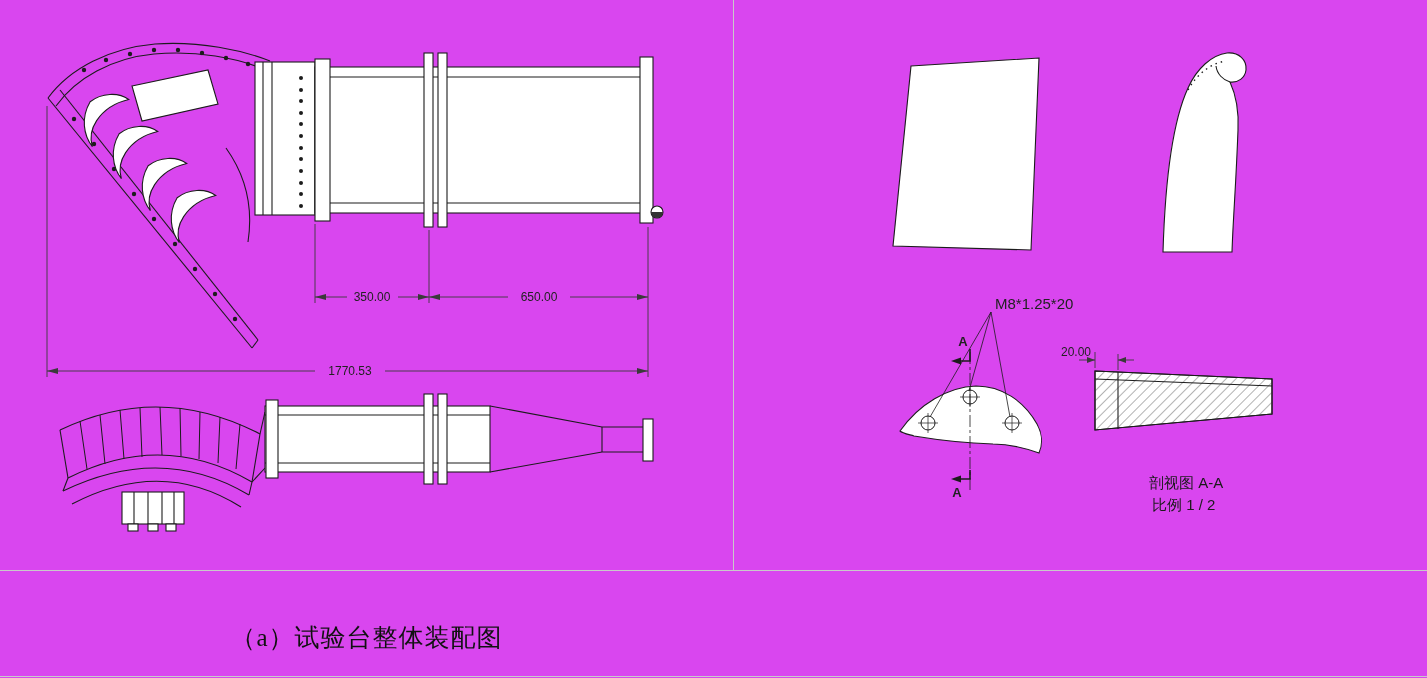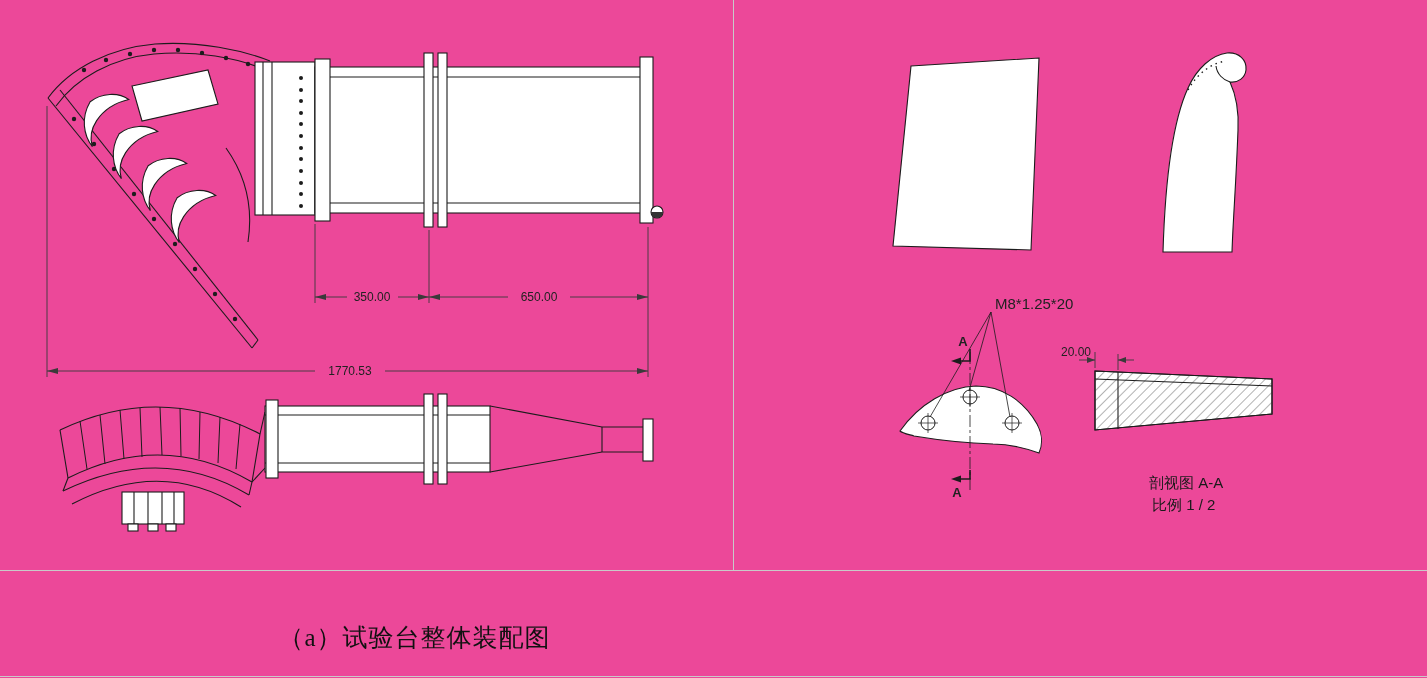--- a/index.html
+++ b/index.html
@@ -1,27 +1,27 @@
 <!DOCTYPE html>
 <html><head>
 <meta charset="utf-8">
 <style>
   html,body{margin:0;padding:0;background:#ffffff;}
   #stage{
-    position:relative;width:1427px;height:678px;background:#ec4899;overflow:hidden;
+    position:relative;width:1427px;height:678px;background:#d946ef;overflow:hidden;
     font-family:"Liberation Sans","DejaVu Sans",sans-serif;
   }
   .divider{position:absolute;background:#c9c9c9;}
   #v-divider{left:733px;top:0;width:1px;height:571px;}
   #h-divider{left:0;top:570px;width:1427px;height:1px;}
   #h-bottom{left:0;top:676px;width:1427px;height:1px;}
   .caption-cell{
     position:absolute;top:598px;height:78px;display:flex;align-items:center;justify-content:center;
   }
-  #caption-left{left:0;width:733px;padding-left:48px;}
+  #caption-left{left:0;width:733px;}
   #caption-right{left:733px;width:694px;}
   .caption-text{
     font-family:"Liberation Serif","DejaVu Serif",serif;
     font-size:25px;color:#111;letter-spacing:1px;white-space:nowrap;
   }
   svg{position:absolute;top:0;display:block;}
   #svg-left{left:0;}
   #svg-right{left:733px;}
   svg text{font-family:"Liberation Sans","DejaVu Sans",sans-serif;fill:#222;}
   .dimtext{font-size:12px;}

